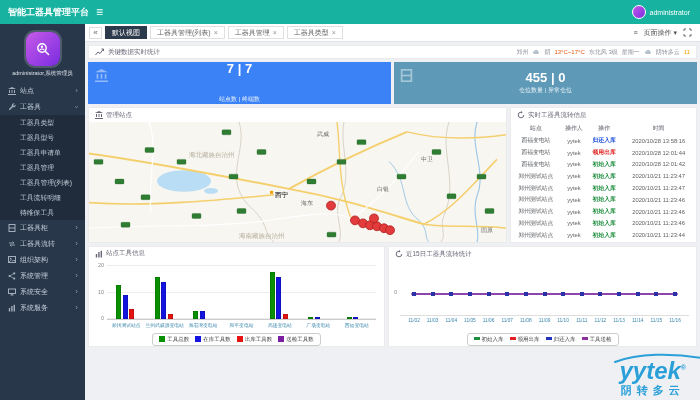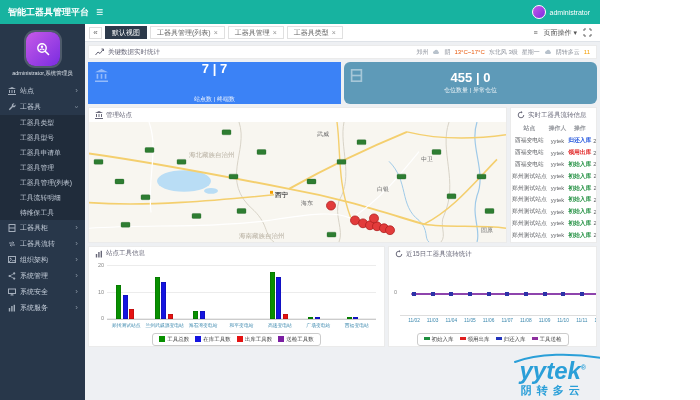--- a/index.html
+++ b/index.html
@@ -1,17 +1,17 @@
 <!DOCTYPE html>
 <html><head>
 <meta charset="utf-8">
 <style>
   *{margin:0;padding:0;box-sizing:border-box;font-family:"Liberation Sans",sans-serif;}
   html,body{width:700px;height:400px;overflow:hidden;}
-  .app{position:relative;width:600px;height:400px;background:#eef0f3;overflow:hidden;}
+  .app{position:relative;width:700px;height:400px;background:#eef0f3;overflow:hidden;}
 
   
   .topbar{position:absolute;top:0;left:0;right:0;height:24px;background:#17b3a0;display:flex;align-items:center;color:#fff;z-index:9;}
   .brand{width:88px;padding-left:8px;font-size:9px;font-weight:bold;white-space:nowrap;}
   .hamb{font-size:12px;margin-left:8px;cursor:pointer;}
   .tspacer{flex:1;}
   .userbox{display:flex;align-items:center;gap:4px;padding-right:10px;}
   .uav{width:14px;height:14px;border-radius:50%;background:linear-gradient(135deg,#c65ae8,#7a2ce0);border:1px solid #fff;}
   .uname{font-size:7px;}
 
@@ -277,21 +277,21 @@
       </div>
 
       <div class="cards">
         <div class="card" style="background: #3b82f6; justify-content: space-between;">
           <span class="cic"><svg width="15" height="13" viewBox="0 0 8 8">
                 <path d="M4 0 L8 2 L0 2 Z M1 3h1v3H1zm2.5 0h1v3h-1zM6 3h1v3H6zM0 7h8v1H0z" fill="#fff"></path>
               </svg></span>
           <div class="val">7 | 7</div>
           <div class="lab">站点数 | 终端数</div>
         </div>
-        <div class="card" style="background: rgb(94, 154, 184); border-radius: 6px;">
+        <div class="card" style="background: rgb(94, 154, 184);">
           <span class="cic"><svg width="13" height="13" viewBox="0 0 8 8">
                 <rect x="1" y="0.5" width="6" height="7" fill="none" stroke="#fff"></rect>
                 <line x1="1" y1="4" x2="7" y2="4" stroke="#fff"></line>
               </svg></span>
           <div class="val">455 | 0</div>
           <div class="lab">仓位数量 | 异常仓位</div>
         </div>
       </div>
 
       <div class="mid">

